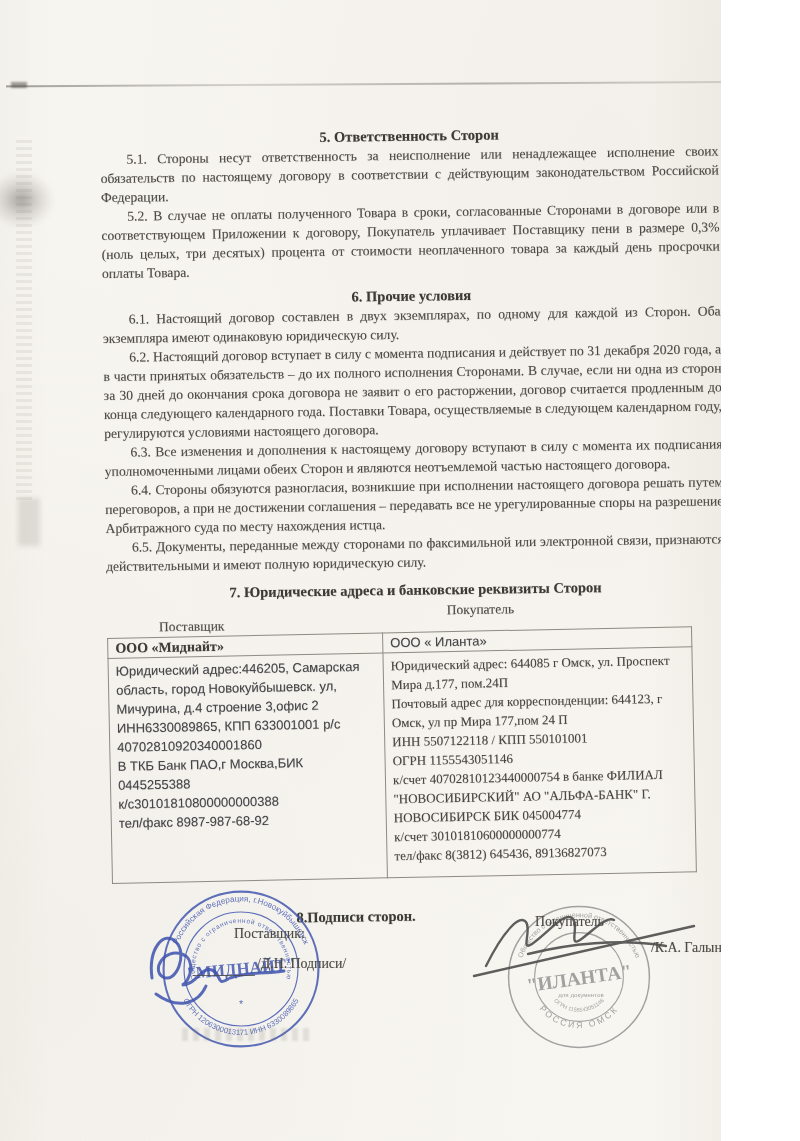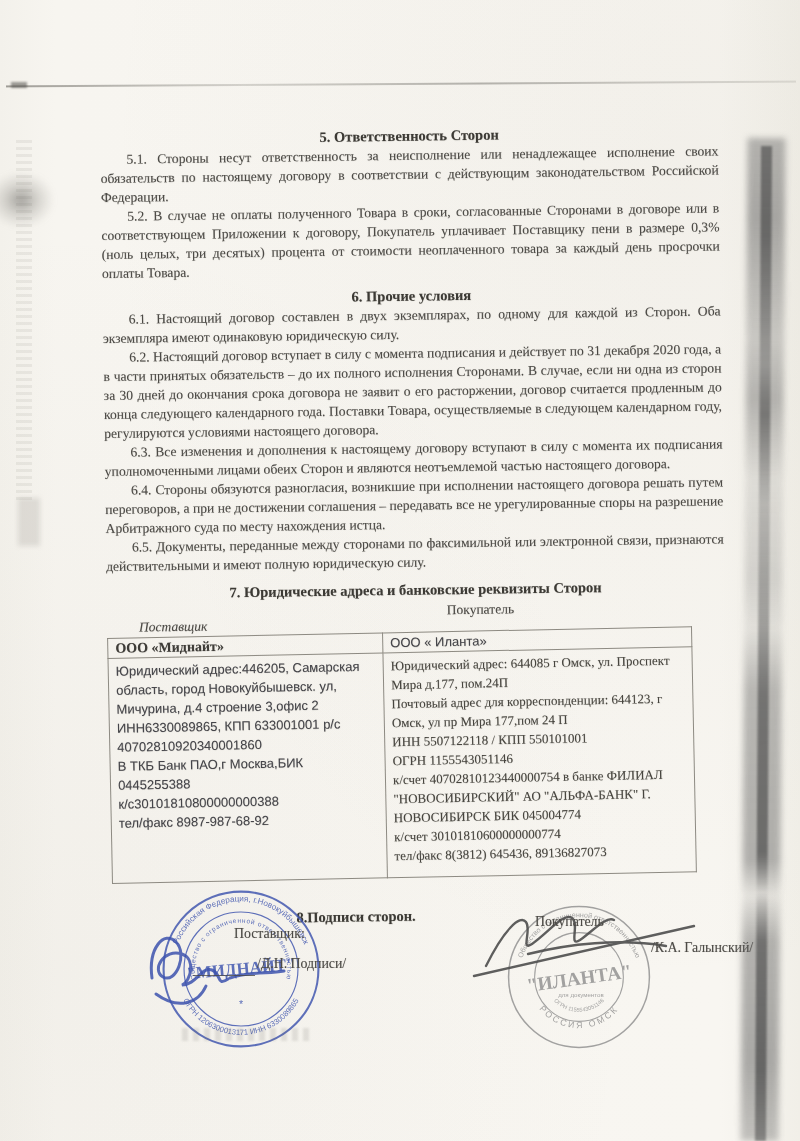--- a/index.html
+++ b/index.html
@@ -1,17 +1,17 @@
 <!DOCTYPE html>
 <html><head>
 <meta charset="utf-8">
 <style>
   html,body{margin:0;padding:0;background:#ffffff;}
   .page{
-    position:relative;width:800px;height:1141px;overflow:hidden;
+    position:relative;width:721px;height:1141px;overflow:hidden;
     font-family:"Liberation Serif",serif;color:#4c4a46;
     background:
       radial-gradient(ellipse at 85% 15%, rgba(150,140,120,0.06), transparent 60%),
       radial-gradient(ellipse at 8% 85%, rgba(150,140,120,0.05), transparent 55%),
       linear-gradient(90deg,#f3f1eb,#f7f5f0 7%,#f8f6f1 90%,#f1efe8);
   }
   .txtshadow{text-shadow:0.3px 0.3px 0.7px rgba(95,92,85,0.4);}
 
   
   .art{position:absolute;pointer-events:none;z-index:6;}
@@ -40,21 +40,21 @@
       rgba(70,70,70,.6) 80%,rgba(70,70,70,.68) 93%,rgba(70,70,70,.5) 100%);}
 
   
   .flow{position:absolute;left:100px;top:131px;width:618px;z-index:2;
     transform:rotate(-0.8deg);transform-origin:0 0;}
   .sec-title{font-size:14.5px;line-height:19px;font-weight:bold;color:#3c3a35;text-align:center;margin:0;}
   .para{margin:0;font-size:13.6px;line-height:19px;text-align:justify;text-indent:26px;}
   .mt8{margin-top:8px;}  .mt9{margin-top:9px;}
 
   .parties{position:relative;height:30px;margin-top:3px;font-size:13.5px;}
-  .parties .sup{position:absolute;left:32px;top:13px;font-style:italic;}
+  .parties .sup{position:absolute;left:52px;top:13px;}
   .parties .buy{position:absolute;left:340px;top:0;}
 
   .req-table{border-collapse:collapse;margin-top:1px;transform:rotate(-0.35deg);transform-origin:0 0;}
   .req-table td{border:1.3px solid #8d8a82;vertical-align:top;}
   .cell-name-sup{width:263px;padding:2px 4px 1px 7px;font-weight:bold;font-size:14px;color:#3e3c38;}
   .cell-name-buy{width:297px;padding:2px 4px 1px 7px;font-family:"Liberation Sans",sans-serif;font-size:13px;color:#45454a;}
   .cell-body-sup{padding:3px 6px 12px 7px;font-family:"Liberation Sans",sans-serif;font-size:13px;line-height:19px;color:#45454a;}
   .cell-body-buy{padding:3px 6px 12px 7px;font-size:13px;line-height:19px;color:#47453f;}
   .req-line{margin:0;}
 

